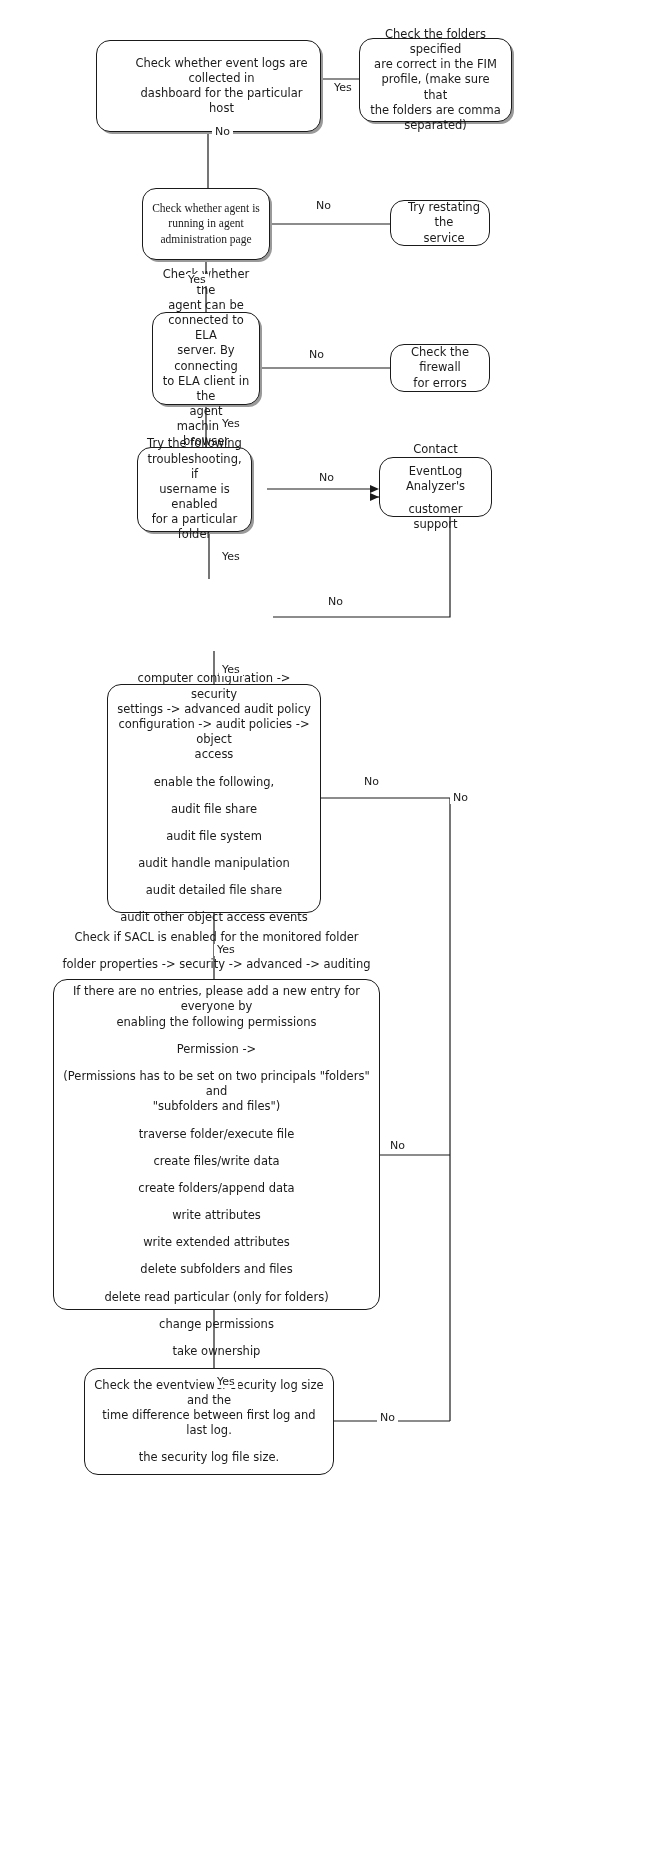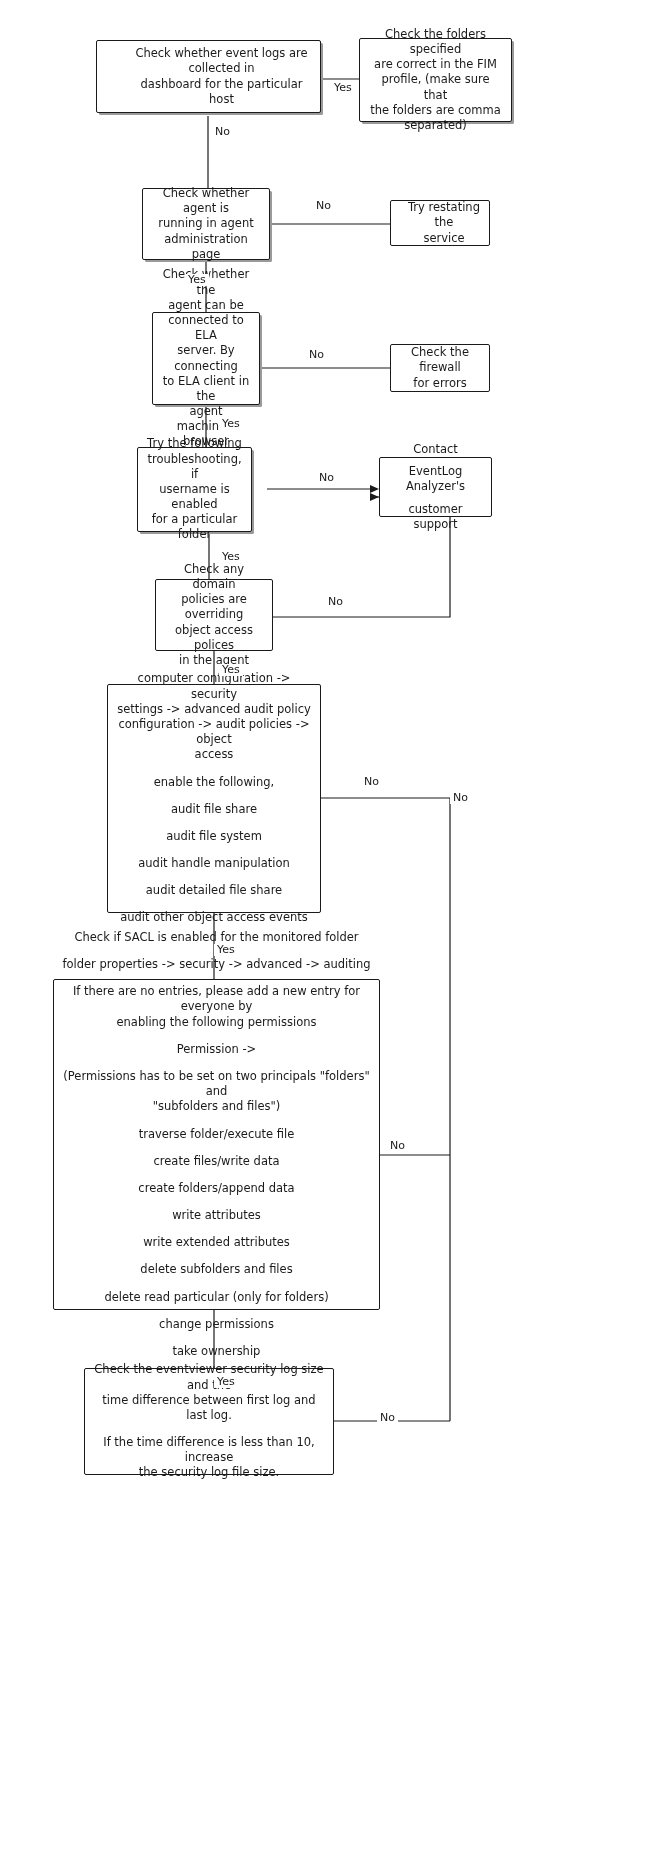--- a/index.html
+++ b/index.html
@@ -12,21 +12,21 @@
     overflow:hidden;
     -webkit-font-smoothing:antialiased;
   }
   #canvas{position:absolute;left:0;top:0;width:658px;height:1871px;}
   #edges{position:absolute;left:0;top:0;width:658px;height:1871px;pointer-events:none;}
 
   .node{
     position:absolute;
     box-sizing:border-box;
     border:1.2px solid #1a1a1a;
-    border-radius:2px;
+    border-radius:14px;
     background:#ffffff;
     display:flex;
     flex-direction:column;
     align-items:center;
     justify-content:center;
     text-align:center;
     font-size:11.5px;
     line-height:1.32;
     color:#1a1a1a;
     padding:6px 8px;
@@ -41,23 +41,23 @@
     font-size:11px;
     color:#1a1a1a;
     background:#ffffff;
     padding:0 3px;
     white-space:nowrap;
     line-height:1.1;
     text-align:center;
   }
 
   
-  #n-dashboard   {left:96px;  top:40px;  width:225px; height:73px;padding-left:34px;}
+  #n-dashboard   {left:96px;  top:40px;  width:225px; height:92px;padding-left:34px;}
   #n-fim         {left:359px; top:38px;  width:153px; height:84px;}
-  #n-agentrun    {left:142px; top:188px; width:128px; height:72px;}
+  #n-agentrun    {left:142px; top:188px; width:128px; height:72px;font-family:Liberation Serif, serif;}
   #n-restart     {left:390px; top:200px; width:100px; height:46px;padding-left:16px;}
   #n-ela         {left:152px; top:312px; width:108px; height:93px;}
   #n-firewall    {left:390px; top:344px; width:100px; height:48px;}
   #n-trouble     {left:137px; top:447px; width:115px; height:85px;}
   #n-support     {left:379px; top:457px; width:113px; height:60px;gap:7px;}
   #n-domain      {left:155px; top:579px; width:118px; height:72px;}
   #n-auditpolicy {left:107px; top:684px; width:214px; height:229px;}
   #n-sacl        {left:53px;  top:979px; width:327px; height:331px;}
   #n-eventviewer {left:84px;  top:1368px;width:250px; height:107px;}
 </style>
@@ -151,26 +151,20 @@
     <span class="ln">username is enabled</span>
     <span class="ln">for a particular folder</span>
   </div>
 
   <div class="node" id="n-support">
     <span class="ln">Contact</span>
     <span class="ln">EventLog Analyzer's</span>
     <span class="ln">customer support</span>
   </div>
 
-  <div class="node" id="n-domain">
-    <span class="ln">Check any domain</span>
-    <span class="ln">policies are overriding</span>
-    <span class="ln">object access polices</span>
-    <span class="ln">in the agent</span>
-  </div>
 
   <div class="node" id="n-auditpolicy">
     <span class="blk it">
       <span class="ln">computer configuration -&gt; security</span>
       <span class="ln">settings -&gt; advanced audit policy</span>
       <span class="ln">configuration -&gt; audit policies -&gt; object</span>
       <span class="ln">access</span>
     </span>
     <span class="blk">enable the following,</span>
     <span class="blk it">audit file share</span>
@@ -202,21 +196,20 @@
     <span class="blk it">change permissions</span>
     <span class="blk it">take ownership</span>
   </div>
 
   <div class="node" id="n-eventviewer">
     <span class="blk">
       <span class="ln">Check the eventviewer security log size and the</span>
       <span class="ln">time difference between first log and last log.</span>
     </span>
     <span class="blk">
-      <span class="ln">If the time difference is less than 10, increase</span>
       <span class="ln">the security log file size.</span>
     </span>
   </div>
 
   <span class="edge-label" style="left:331px; top:82px;">Yes</span>
   <span class="edge-label" style="left:212px; top:126px;">No</span>
   <span class="edge-label" style="left:313px; top:200px;">No</span>
   <span class="edge-label" style="left:185px; top:274px;">Yes</span>
   <span class="edge-label" style="left:306px; top:349px;">No</span>
   <span class="edge-label" style="left:219px; top:418px;">Yes</span>

